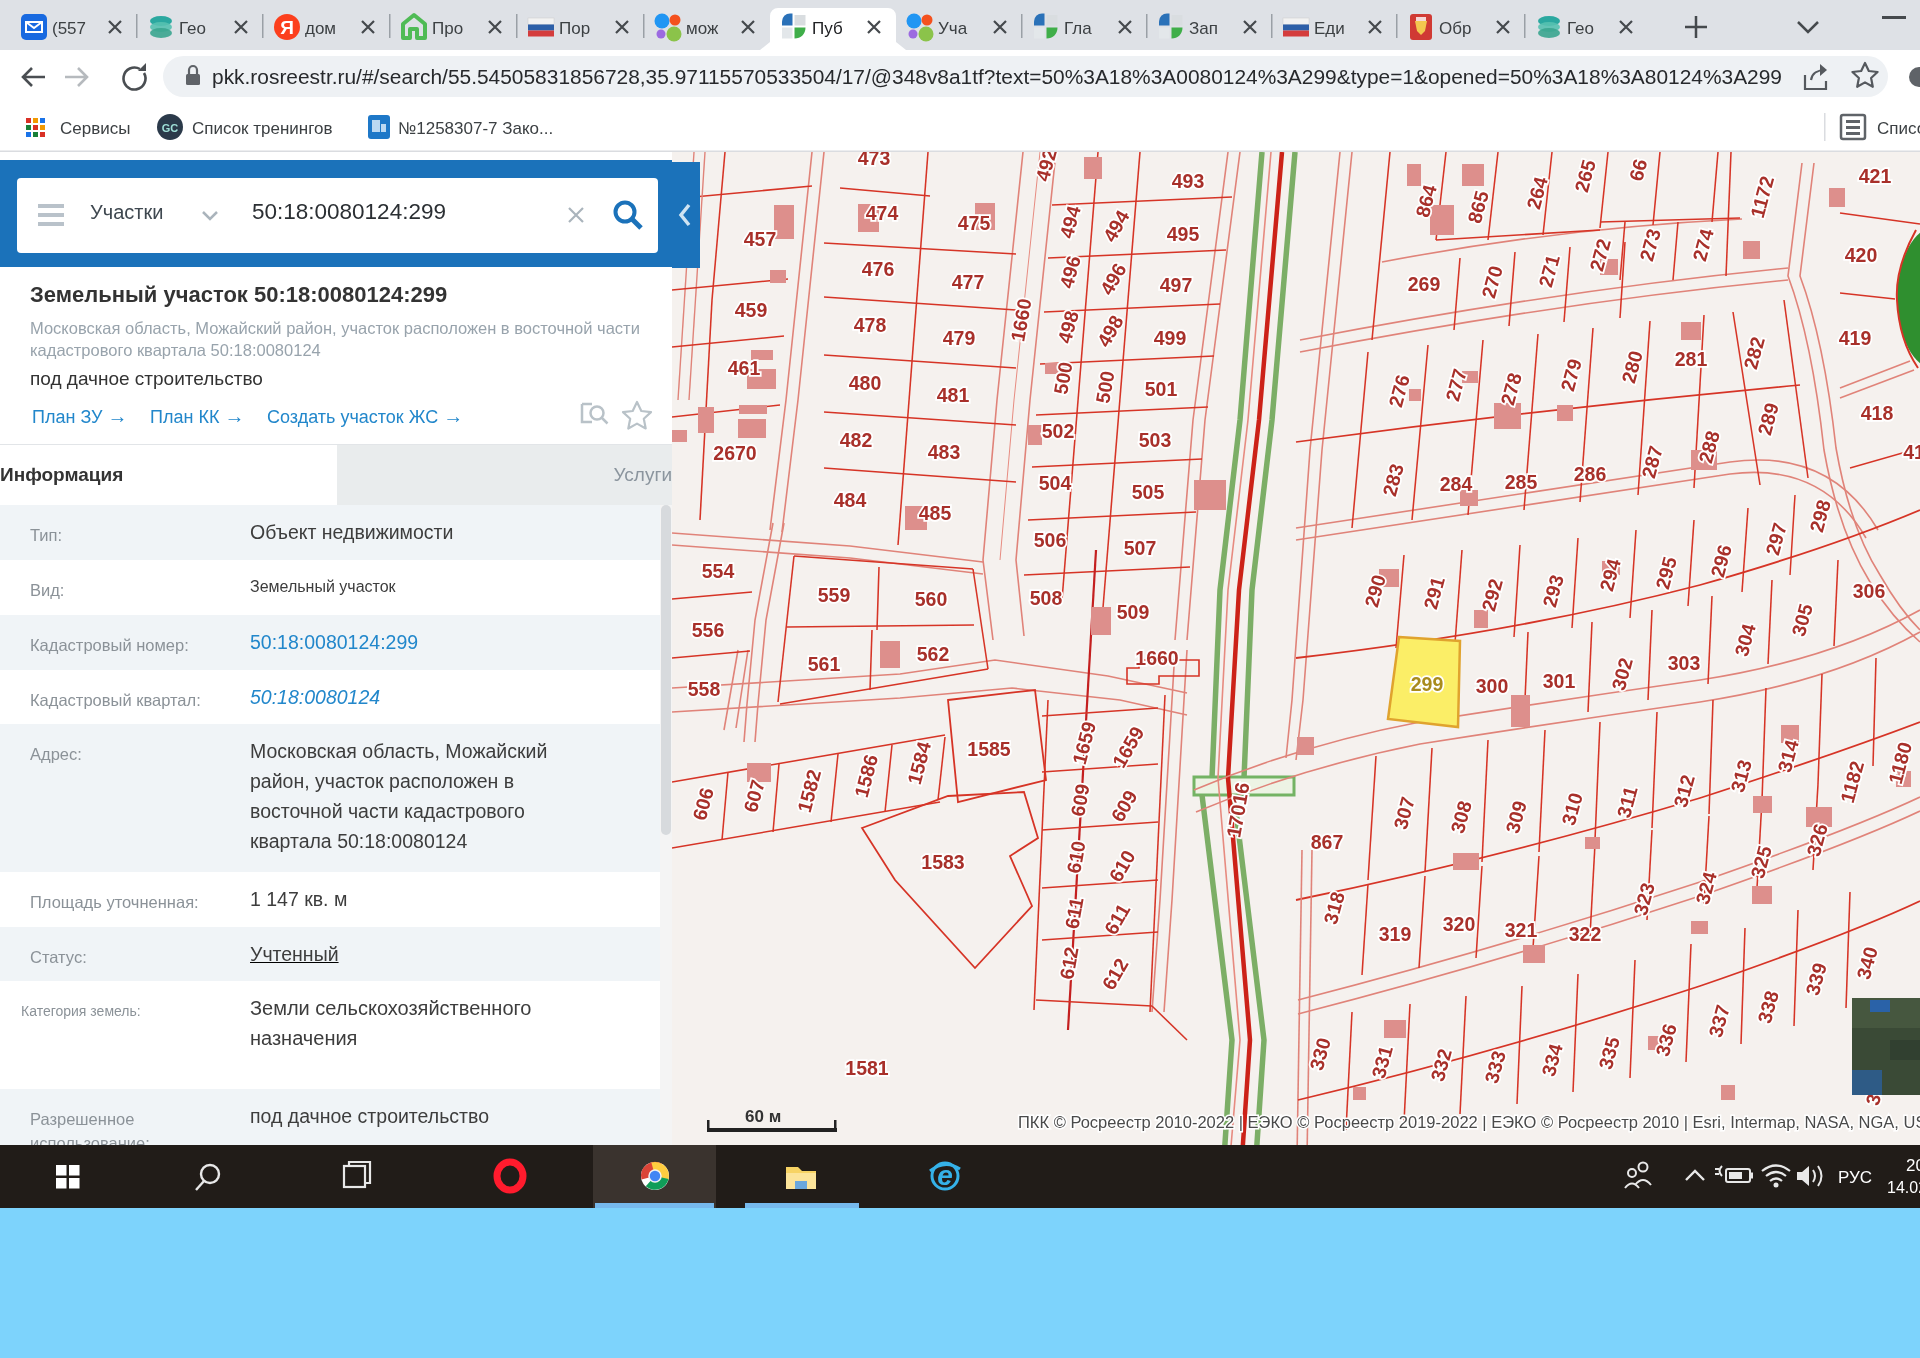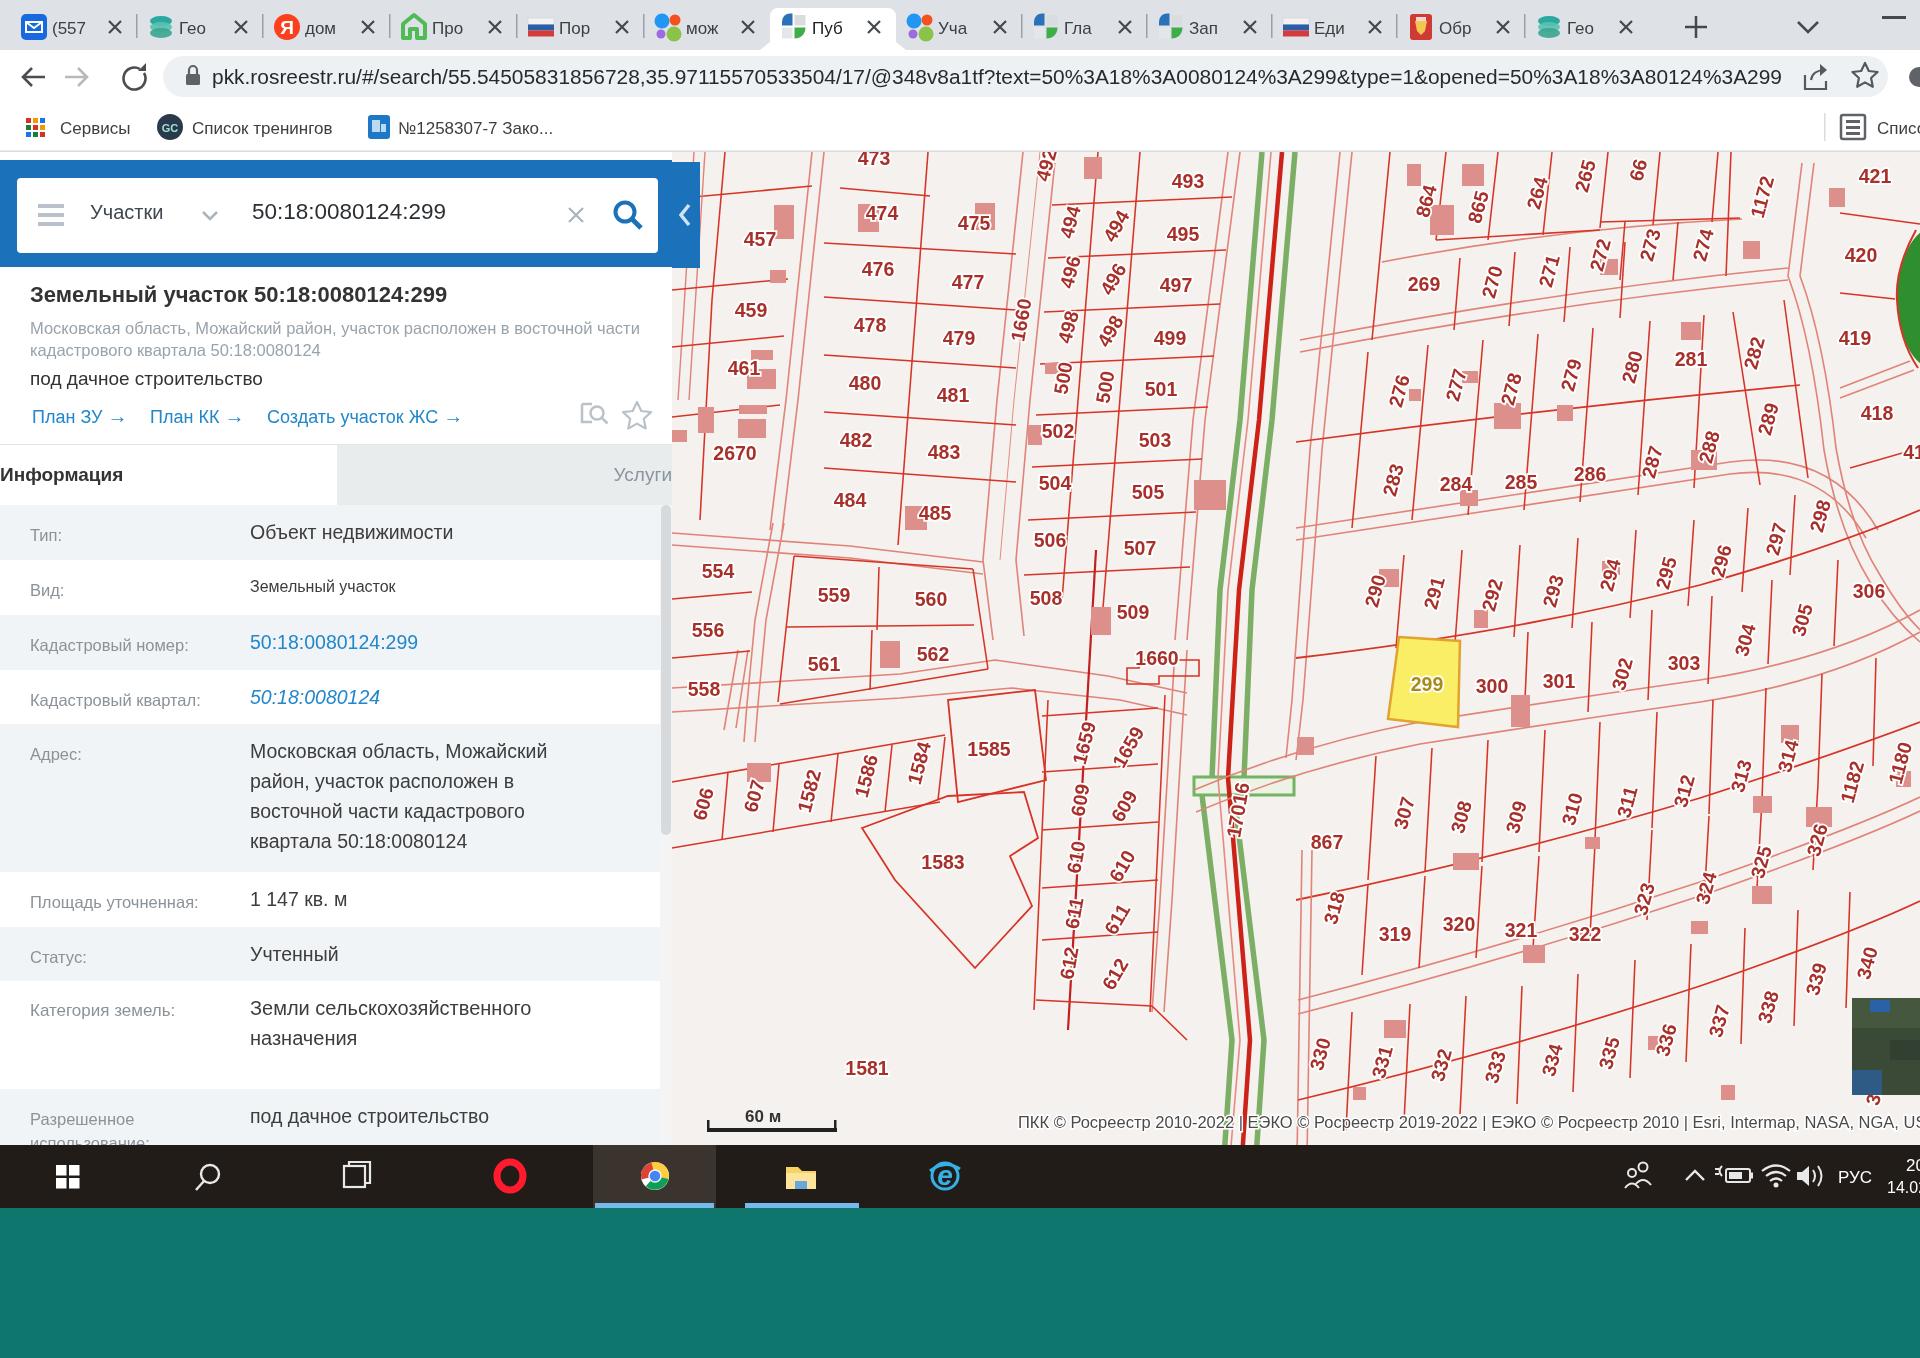--- a/index.html
+++ b/index.html
@@ -1,16 +1,16 @@
 <!DOCTYPE html>
 <html><head><meta charset="utf-8">
 <style>
 * { margin:0; padding:0; box-sizing:border-box; }
 body { font-family: "Liberation Sans", sans-serif; background:#fff; width:1920px; height:1358px; overflow:hidden; }
-#root { position:relative; width:1920px; height:1358px; background:#0f766e; }
+#root { position:relative; width:1920px; height:1358px; background:#7dd3fc; }
 div { white-space:nowrap; }
 </style></head>
 <body>
 <div id="root">
 <svg width="1920" height="50" style="position:absolute;left:0;top:0">
       <rect x="0" y="0" width="1920" height="50" fill="#dee1e6"></rect>
       <path d="M 760,50 l 10,-8 v-26 a8,8 0 0 1 8,-8 h 110 a8,8 0 0 1 8,8 v 26 l 10,8 z" fill="#ffffff"></path>
       <rect x="21" y="14" width="26" height="26" rx="5" fill="#1869e0"></rect>
 <path d="M 26,22 h16 v10 h-16 z M 26,22 l8,6 l8,-6" fill="none" stroke="#fff" stroke-width="2"></path>
       <text x="52" y="34" font-size="17" fill="#3c4043">(557</text>
@@ -569,23 +569,23 @@
       <div style="position:absolute;left:30px;top:536px;width:200px;font-size:16.5px;line-height:24px;color:#8b9298">Кадастровый квартал:</div>
       <div style="position:absolute;left:250px;top:530px;width:400px;font-size:19.5px;line-height:30px;font-style:italic;"><span style="color:#2287cb">50:18:0080124</span></div>
       <div style="position:absolute;left:0;top:572px;width:660px;height:148px;background:#f0f4f7"></div>
       <div style="position:absolute;left:30px;top:590px;width:200px;font-size:16.5px;line-height:24px;color:#8b9298">Адрес:</div>
       <div style="position:absolute;left:250px;top:584px;width:400px;font-size:19.5px;line-height:30px;"><span style="color:#3d3d3d">Московская область, Можайский</span><br><span style="color:#3d3d3d">район, участок расположен в</span><br><span style="color:#3d3d3d">восточной части кадастрового</span><br><span style="color:#3d3d3d">квартала 50:18:0080124</span></div>
       <div style="position:absolute;left:0;top:720px;width:660px;height:55px;background:#ffffff"></div>
       <div style="position:absolute;left:30px;top:738px;width:200px;font-size:16.5px;line-height:24px;color:#8b9298">Площадь уточненная:</div>
       <div style="position:absolute;left:250px;top:732px;width:400px;font-size:19.5px;line-height:30px;"><span style="color:#3d3d3d">1 147 кв. м</span></div>
       <div style="position:absolute;left:0;top:775px;width:660px;height:54px;background:#f0f4f7"></div>
       <div style="position:absolute;left:30px;top:793px;width:200px;font-size:16.5px;line-height:24px;color:#8b9298">Статус:</div>
-      <div style="position:absolute;left:250px;top:787px;width:400px;font-size:19.5px;line-height:30px;"><span style="color:#3d3d3d">Учтенный</span></div>
+      <div style="position:absolute;left:250px;top:787px;width:400px;font-size:19.5px;line-height:30px;text-decoration:underline;"><span style="color:#3d3d3d">Учтенный</span></div>
       <div style="position:absolute;left:0;top:829px;width:660px;height:108px;background:#ffffff"></div>
-      <div style="position:absolute;left:30px;top:847px;width:200px;font-size:17px;line-height:24px;color:#8b9298">Категория земель:</div>
+      <div style="position:absolute;left:21px;top:847px;width:200px;font-size:14px;line-height:24px;color:#8b9298">Категория земель:</div>
       <div style="position:absolute;left:250px;top:841px;width:400px;font-size:20px;line-height:30px;"><span style="color:#3d3d3d">Земли сельскохозяйственного</span><br><span style="color:#3d3d3d">назначения</span></div>
       <div style="position:absolute;left:0;top:937px;width:660px;height:110px;background:#f0f4f7"></div>
       <div style="position:absolute;left:30px;top:955px;width:200px;font-size:16.5px;line-height:24px;color:#8b9298">Разрешенное<br>использование:</div>
       <div style="position:absolute;left:250px;top:949px;width:400px;font-size:19.5px;line-height:30px;"><span style="color:#3d3d3d">под дачное строительство</span></div>
       <div style="position:absolute;left:660px;top:353px;width:12px;height:642px;background:#f4f4f4"></div>
       <div style="position:absolute;left:661px;top:353px;width:10px;height:330px;background:#d7dadd;border-radius:5px"></div>
     </div>
 <div style="position:absolute;left:672px;top:162px;width:28px;height:106px;background:#1b72ba"></div>
     <svg width="28" height="106" style="position:absolute;left:672px;top:162px">
       <path d="M 17,43 l -8,10 l 8,10" stroke="#cfe3f2" stroke-width="3.5" fill="none"></path>

